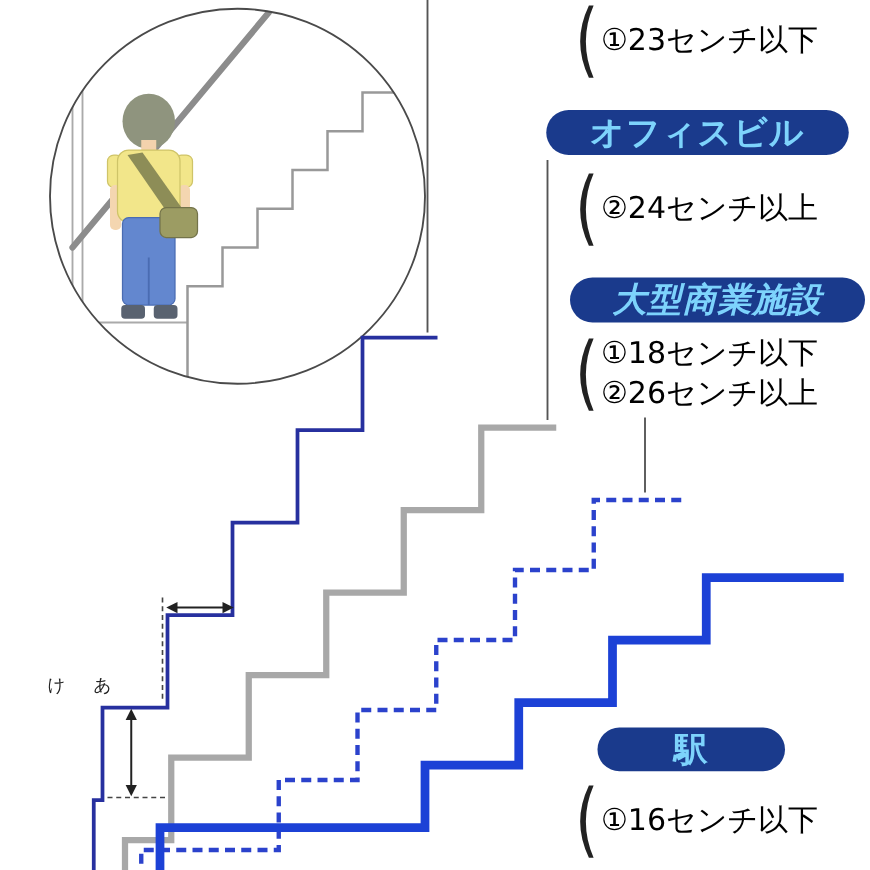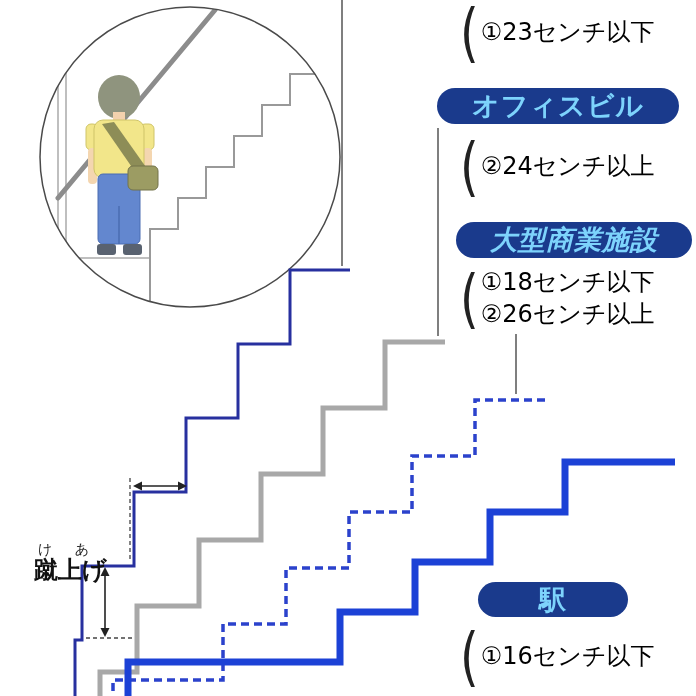--- a/index.html
+++ b/index.html
@@ -121,16 +121,15 @@
   <div class="bracket" style="left:460px; top:624px;">
     <span class="paren">(</span>
     <div class="lines">
       <div>①16センチ以下</div>
     </div>
   </div>
 
 
   <div class="measure" id="riser-measure" style="left:34px; top:542px;">
     <div class="furi">け あ</div>
-    <div class="kanji">蹴上げ</div>
   </div>
 
 </div>
 
 </body></html>

